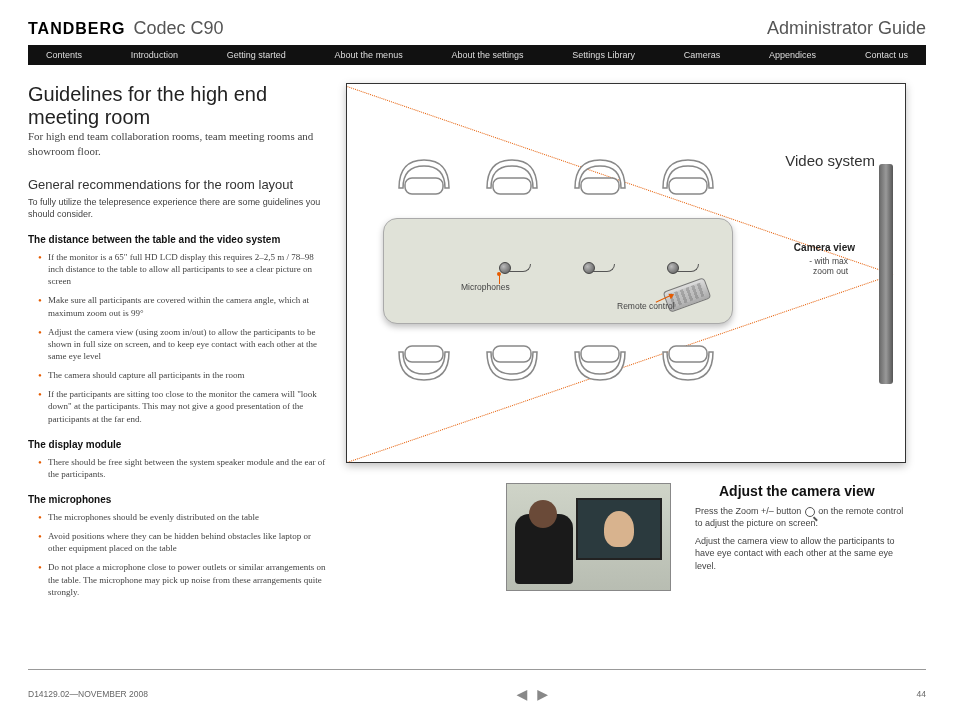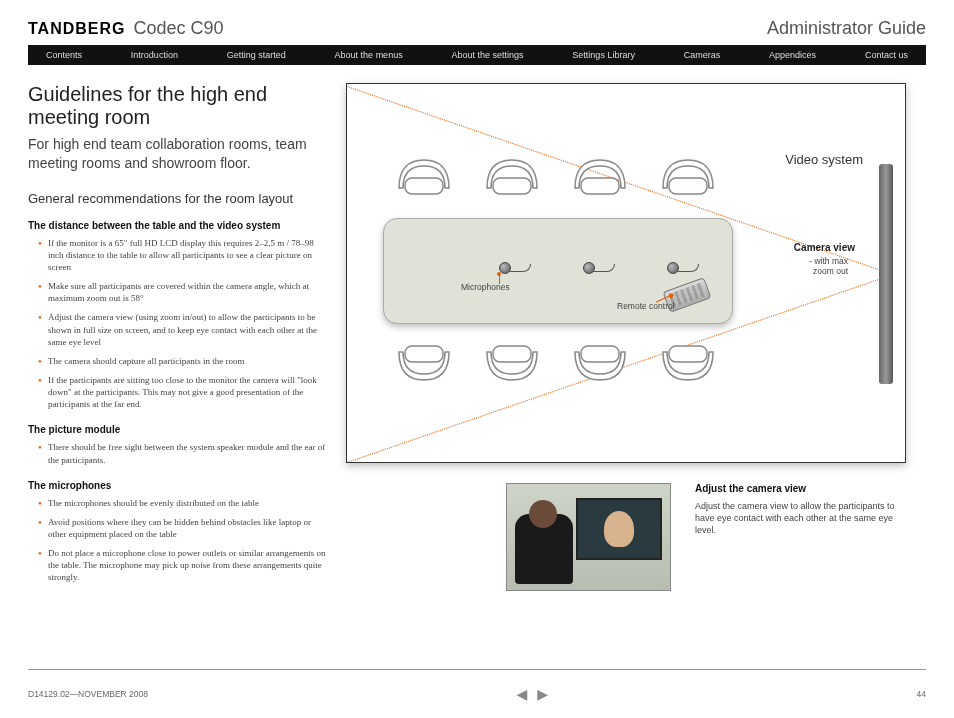--- a/index.html
+++ b/index.html
@@ -52,27 +52,28 @@
     display: flex;
     margin-top: 18px;
     gap: 18px;
   }
   .left-col { width: 300px; }
   .title {
     font-size: 20px;
     font-weight: 400;
     color: #222;
     line-height: 1.15;
-    margin-bottom: 6px;
+    margin-bottom: 0;
   }
   .subtitle-text {
-    font-size: 14px;
+    font-size: 11px;
     color: #444;
     line-height: 1.35;
     margin-bottom: 18px;
+    font-family: Liberation Serif, serif;
   }
   .section-heading {
     font-size: 13px;
     font-weight: 400;
     color: #333;
     margin-bottom: 4px;
   }
   .section-sub {
     font-size: 9px;
     color: #444;
@@ -125,23 +126,23 @@
     position: absolute;
     right: 12px;
     top: 80px;
     width: 14px;
     height: 220px;
     background: linear-gradient(90deg,#666,#999,#555);
     border-radius: 3px;
   }
   .video-label {
     position: absolute;
-    right: 42px;
+    right: 30px;
     top: 68px;
-    font-size: 13px;
+    font-size: 15px;
     color: #333;
   }
   
   .cone-line {
     position: absolute;
     border-top: 1.5px dotted #e55b00;
     transform-origin: right center;
   }
   .cone-top {
     width: 650px;
@@ -311,21 +312,21 @@
   .photo-person {
     position:absolute;left:8px;bottom:6px;width:58px;height:70px;
     background:#1a1a1a;border-radius:14px 14px 4px 4px;
   }
   .photo-head {
     position:absolute;left:22px;bottom:62px;width:28px;height:28px;
     background:#6a4a38;border-radius:50%;
   }
   .adjust-block { flex:1; }
   .adjust-heading {
-    font-size:10px;font-weight:700;color:#111;margin-bottom:6px;
+    font-size:14px;font-weight:700;color:#111;margin-bottom:6px;margin-left:24px;
   }
   .adjust-text {
     font-size:9px;color:#444;line-height:1.35;margin-bottom:6px;
   }
   .zoom-icon {
     display:inline-block;width:10px;height:10px;vertical-align:middle;
     border:1.3px solid #555;border-radius:50%;position:relative;margin:0 1px;
   }
   .zoom-icon::after{
     content:"";position:absolute;right:-4px;bottom:-4px;width:5px;height:1.5px;
@@ -365,31 +366,32 @@
     <span>Appendices</span>
     <span>Contact us</span>
   </div>
 
   <div class="content">
     <div class="left-col">
       <h1 class="title">Guidelines for the high end meeting room</h1>
       <p class="subtitle-text">For high end team collaboration rooms, team meeting rooms and showroom floor.</p>
 
       <h2 class="section-heading">General recommendations for the room layout</h2>
+      <p class="section-sub">To fully utilize the telepresence experience there are some guidelines you should consider.</p>
 
       <h3 class="subsection-heading">The distance between the table and the video system</h3>
       <ul class="guidelines">
         <li>If the monitor is a 65" full HD LCD display this requires 2–2,5 m / 78–98 inch distance to the table to allow all participants to see a clear picture on screen</li>
-        <li>Make sure all participants are covered within the camera angle, which at maximum zoom out is 58°</li>
+        <li>Make sure all participants are covered within the camera angle, which at maximum zoom out is 99°</li>
         <li>Adjust the camera view (using zoom in/out) to allow the participants to be shown in full size on screen, and to keep eye contact with each other at the same eye level</li>
         <li>The camera should capture all participants in the room</li>
         <li>If the participants are sitting too close to the monitor the camera will "look down" at the participants. This may not give a good presentation of the participants at the far end.</li>
       </ul>
 
-      <h3 class="subsection-heading">The picture module</h3>
+      <h3 class="subsection-heading">The display module</h3>
       <ul class="guidelines">
         <li>There should be free sight between the system speaker module and the ear of the participants.</li>
       </ul>
 
       <h3 class="subsection-heading">The microphones</h3>
       <ul class="guidelines">
         <li>The microphones should be evenly distributed on the table</li>
         <li>Avoid positions where they can be hidden behind obstacles like laptop or other equipment placed on the table</li>
         <li>Do not place a microphone close to power outlets or similar arrangements on the table. The microphone may pick up noise from these arrangements quite strongly.</li>
       </ul>
@@ -459,20 +461,23 @@
 
       <div class="below-diagram">
         <div class="photo">
           <div class="photo-screen"></div>
           <div class="photo-inner"></div>
           <div class="photo-person"></div>
           <div class="photo-head"></div>
         </div>
         <div class="adjust-block">
           <div class="adjust-heading">Adjust the camera view</div>
+          <div class="adjust-text">
+            <span>Press the Zoom +/– button </span><span class="zoom-icon"></span><span> on the remote control to adjust the picture on screen.</span>
+          </div>
           <div class="adjust-text">Adjust the camera view to allow the participants to have eye contact with each other at the same eye level.</div>
         </div>
       </div>
     </div>
   </div>
 </div>
 
 <div class="footer">
   <span>D14129.02—NOVEMBER 2008</span>
   <span class="pager">

